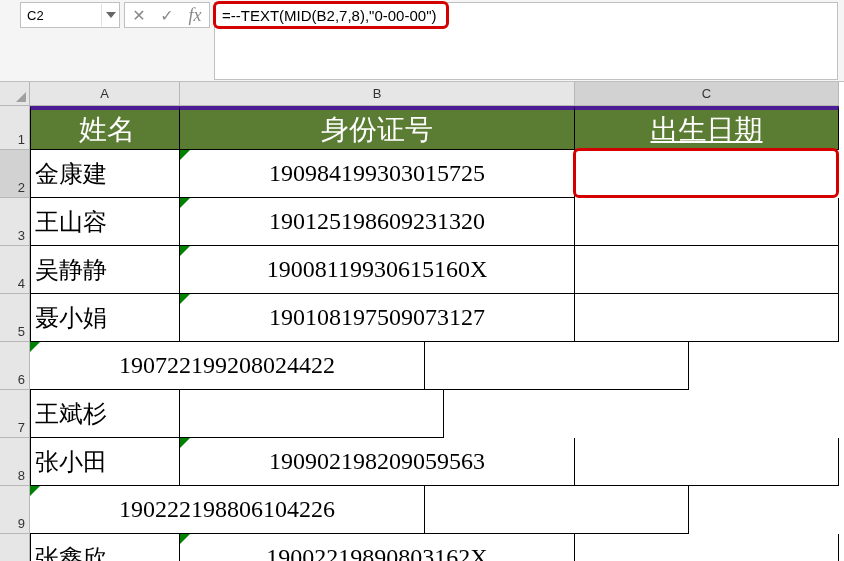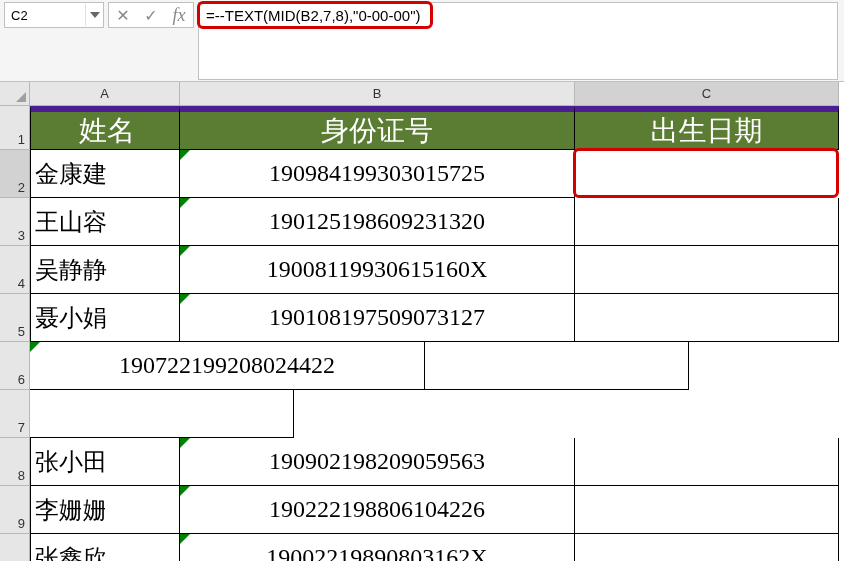--- a/index.html
+++ b/index.html
@@ -1,20 +1,20 @@
 <!DOCTYPE html>
 <html><head>
 <meta charset="utf-8">
 <style>
   * { box-sizing: border-box; margin: 0; padding: 0; }
   body { font-family: "Microsoft YaHei", Arial, sans-serif; background: #fff; font-size: 14px; }
 
   
   .formula-bar { display: flex; align-items: flex-start; height: 82px; border-bottom: 1px solid #c0c0c0; background: #f5f5f5; }
-  .name-box-wrap { display: flex; align-items: center; height: 26px; border: 1px solid #c0c0c0; background: #fff; margin: 2px 4px 0 4px; }
+  .name-box-wrap { display: flex; align-items: center; height: 26px; border: 1px solid #c0c0c0; background: #fff; margin: 2px 4px 0 20px; }
   .name-box { width: 80px; height: 22px; border: none; padding: 0 6px; font-size: 13px; outline: none; font-family: Arial; }
   .name-dd { width: 18px; height: 22px; display:flex; align-items:center; justify-content:center; color:#666; border-left:1px solid #e0e0e0; cursor:pointer; }
 
   .fx-group { display:flex; align-items:center; height:26px; margin:2px 4px 0 0; border:1px solid #c0c0c0; background:#fff; }
   .fx-btn { width:28px; height:24px; display:flex; align-items:center; justify-content:center; color:#888; font-family: "Times New Roman", serif; }
   .fx-x { font-size:16px; }
   .fx-chk { font-size:16px; }
   .fx-label { font-style: italic; font-size:18px; }
 
   .formula-area { flex:1; position:relative; height:78px; margin:2px 6px 0 0; border:1px solid #c0c0c0; background:#fff; }
@@ -30,25 +30,25 @@
   .col-h.sel { background:#d2d2d2; }
   .col-a { width:150px; }
   .col-b { width:395px; }
   .col-c { width:264px; }
 
   .row { display:flex; height:48px; }
   .row-h { width:30px; background:#e6e6e6; border-right:1px solid #b7b7b7; border-bottom:1px solid #b7b7b7; font-size:13px; color:#333; display:flex; align-items:flex-end; justify-content:flex-end; padding:0 4px 2px 0; font-family: Arial; }
   .row-h.sel { background:#d2d2d2; }
 
   .cell { border-right:1px solid #000; border-bottom:1px solid #000; display:flex; align-items:center; position:relative; font-size:24px; }
-  .cell.top { border-top:6px solid #4c1d95; }
+  .cell.top { border-top:4px solid #4c1d95; }
   .cell.left { border-left:1px solid #000; }
   .col-a-cell { width:150px; padding-left:4px; font-family: Liberation Sans, sans-serif; }
   .col-b-cell { width:395px; justify-content:center; font-family: "Times New Roman", serif; }
-  .col-c-cell { width:264px; justify-content:center; font-family: "Times New Roman", serif; }
+  .col-c-cell { width:264px; justify-content:center; font-family: "Times New Roman", serif; text-decoration: underline; }
 
   .hdr-cell { background:#5b7c33; color:#fff; font-family:"KaiTi","STKaiti",serif; font-size:28px; justify-content:center; }
   .row-hdr { height:44px; }
 
   .greentri::before { content:""; position:absolute; left:0; top:0; width:0; height:0; border-top:10px solid #008000; border-right:10px solid transparent; }
 
   .sel-cell { position:absolute; border:3px solid #d40000; border-radius:6px; pointer-events:none; }
 </style>
 </head>
 <body>
@@ -116,33 +116,33 @@
   </div>
 
   <div class="row">
     <div class="row-h">6</div>
     <div class="cell col-b-cell greentri">190722199208024422</div>
     <div class="cell col-c-cell"></div>
   </div>
 
   <div class="row">
     <div class="row-h">7</div>
+    <div class="cell col-a-cell left">王斌杉</div>
     <div class="cell col-c-cell"></div>
   </div>
 
   <div class="row">
     <div class="row-h">8</div>
     <div class="cell col-a-cell left">张小田</div>
     <div class="cell col-b-cell greentri">190902198209059563</div>
     <div class="cell col-c-cell"></div>
   </div>
 
   <div class="row">
     <div class="row-h">9</div>
-    <div class="cell col-a-cell left">李姗姗</div>
     <div class="cell col-b-cell greentri">190222198806104226</div>
     <div class="cell col-c-cell"></div>
   </div>
 
   <div class="row">
     <div class="row-h">10</div>
     <div class="cell col-a-cell left">张鑫欣</div>
     <div class="cell col-b-cell greentri">19002219890803162X</div>
     <div class="cell col-c-cell"></div>
   </div>

